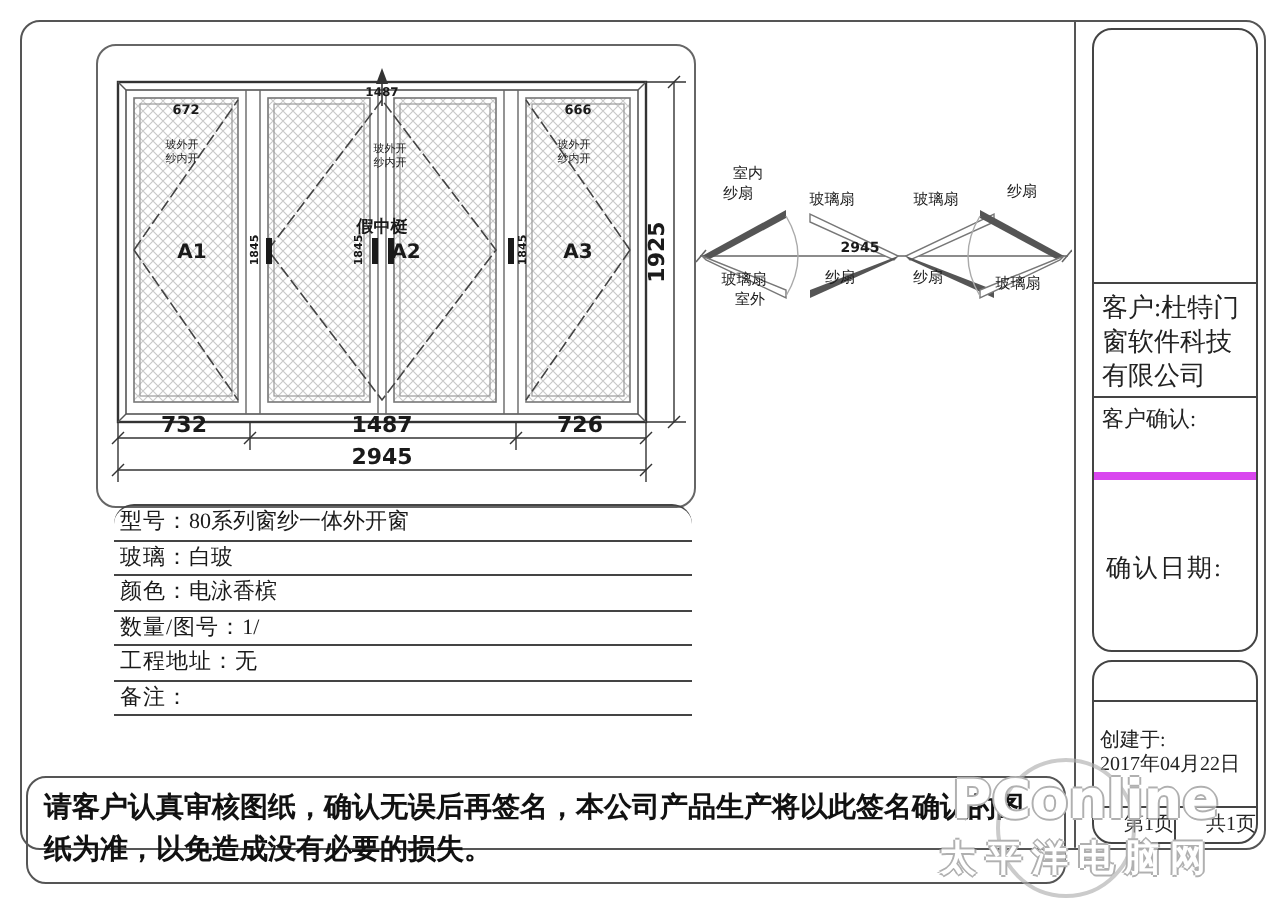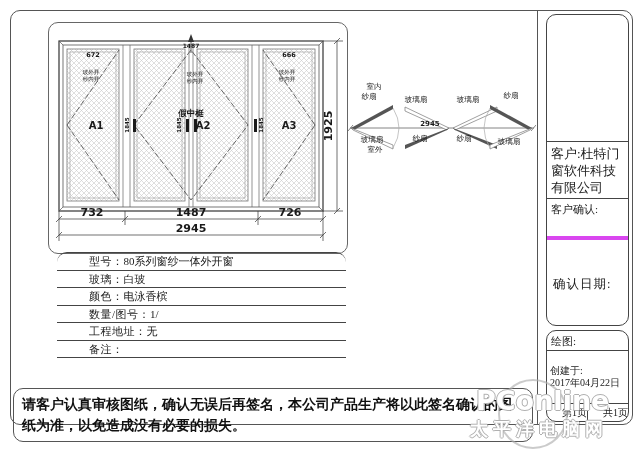--- a/index.html
+++ b/index.html
@@ -7,21 +7,21 @@
        font-family:"Liberation Serif", serif;color:#222;}
   .abs{position:absolute;border-radius:10px;}
   .sheet-border{left:10px;top:10px;width:621px;height:413px;border:1px solid #555;}
   .tb-divider{left:537px;top:10px;width:0;height:414px;border-left:1px solid #555;}
   .elev-box{left:48px;top:22px;width:298px;height:230px;border:1px solid #666;}
   .plan-wrap{left:348px;top:78px;width:188px;height:92px;}
   
   .spec{left:57px;top:252px;width:289px;border-top:1px solid #444;}
   .spec-row{height:16.5px;border-bottom:1px solid #444;font-size:11px;line-height:16px;
             white-space:nowrap;padding-left:3px;color:#1a1a1a;}
-  .spec-row .lbl{letter-spacing:.5px;margin-left:29px;}
+  .spec-row .lbl{letter-spacing:.5px;}
   
   .tb-box{border:1px solid #444;}
   .tb-boxA{left:546px;top:14px;width:81px;height:310px;}
   .tb-boxB{left:546px;top:330px;width:81px;height:90px;}
   .tb-cell{position:absolute;left:0;width:100%;box-sizing:border-box;}
   .tb-customer{top:126px;height:58px;border-top:1px solid #444;border-bottom:1px solid #444;
                font-size:13px;line-height:17px;padding:3px 4px;}
   .tb-confirm{top:184px;height:37px;font-size:11px;padding:3px 4px;}
   .tb-date{top:221px;height:89px;border-top:4px solid #d946ef;font-size:12.5px;padding:36px 4px 0 6px;letter-spacing:1px;}
   .tb-draw{top:0;height:19px;font-size:11px;padding:3px 4px;}
@@ -205,21 +205,20 @@
   <div class="spec-row"><span class="lbl">备注：</span><span></span></div>
 </div>
 
 <div class="abs tb-box tb-boxA">
   <div class="tb-cell" style="top:0;height:126px;"></div>
   <div class="tb-cell tb-confirm">客户确认:</div>
   <div class="tb-cell tb-customer">客户:杜特门窗软件科技有限公司</div>
   <div class="tb-cell tb-date">确认日期:</div>
 </div>
 <div class="abs tb-box tb-boxB">
-  <div class="tb-cell tb-draw">绘图:</div>
   <div class="tb-cell tb-created">
     <div>创建于:</div>
     <div>2017年04月22日</div>
   </div>
   <div class="tb-cell tb-pages">
     <div>第1页</div>
     <div>共1页</div>
   </div>
 </div>
 

